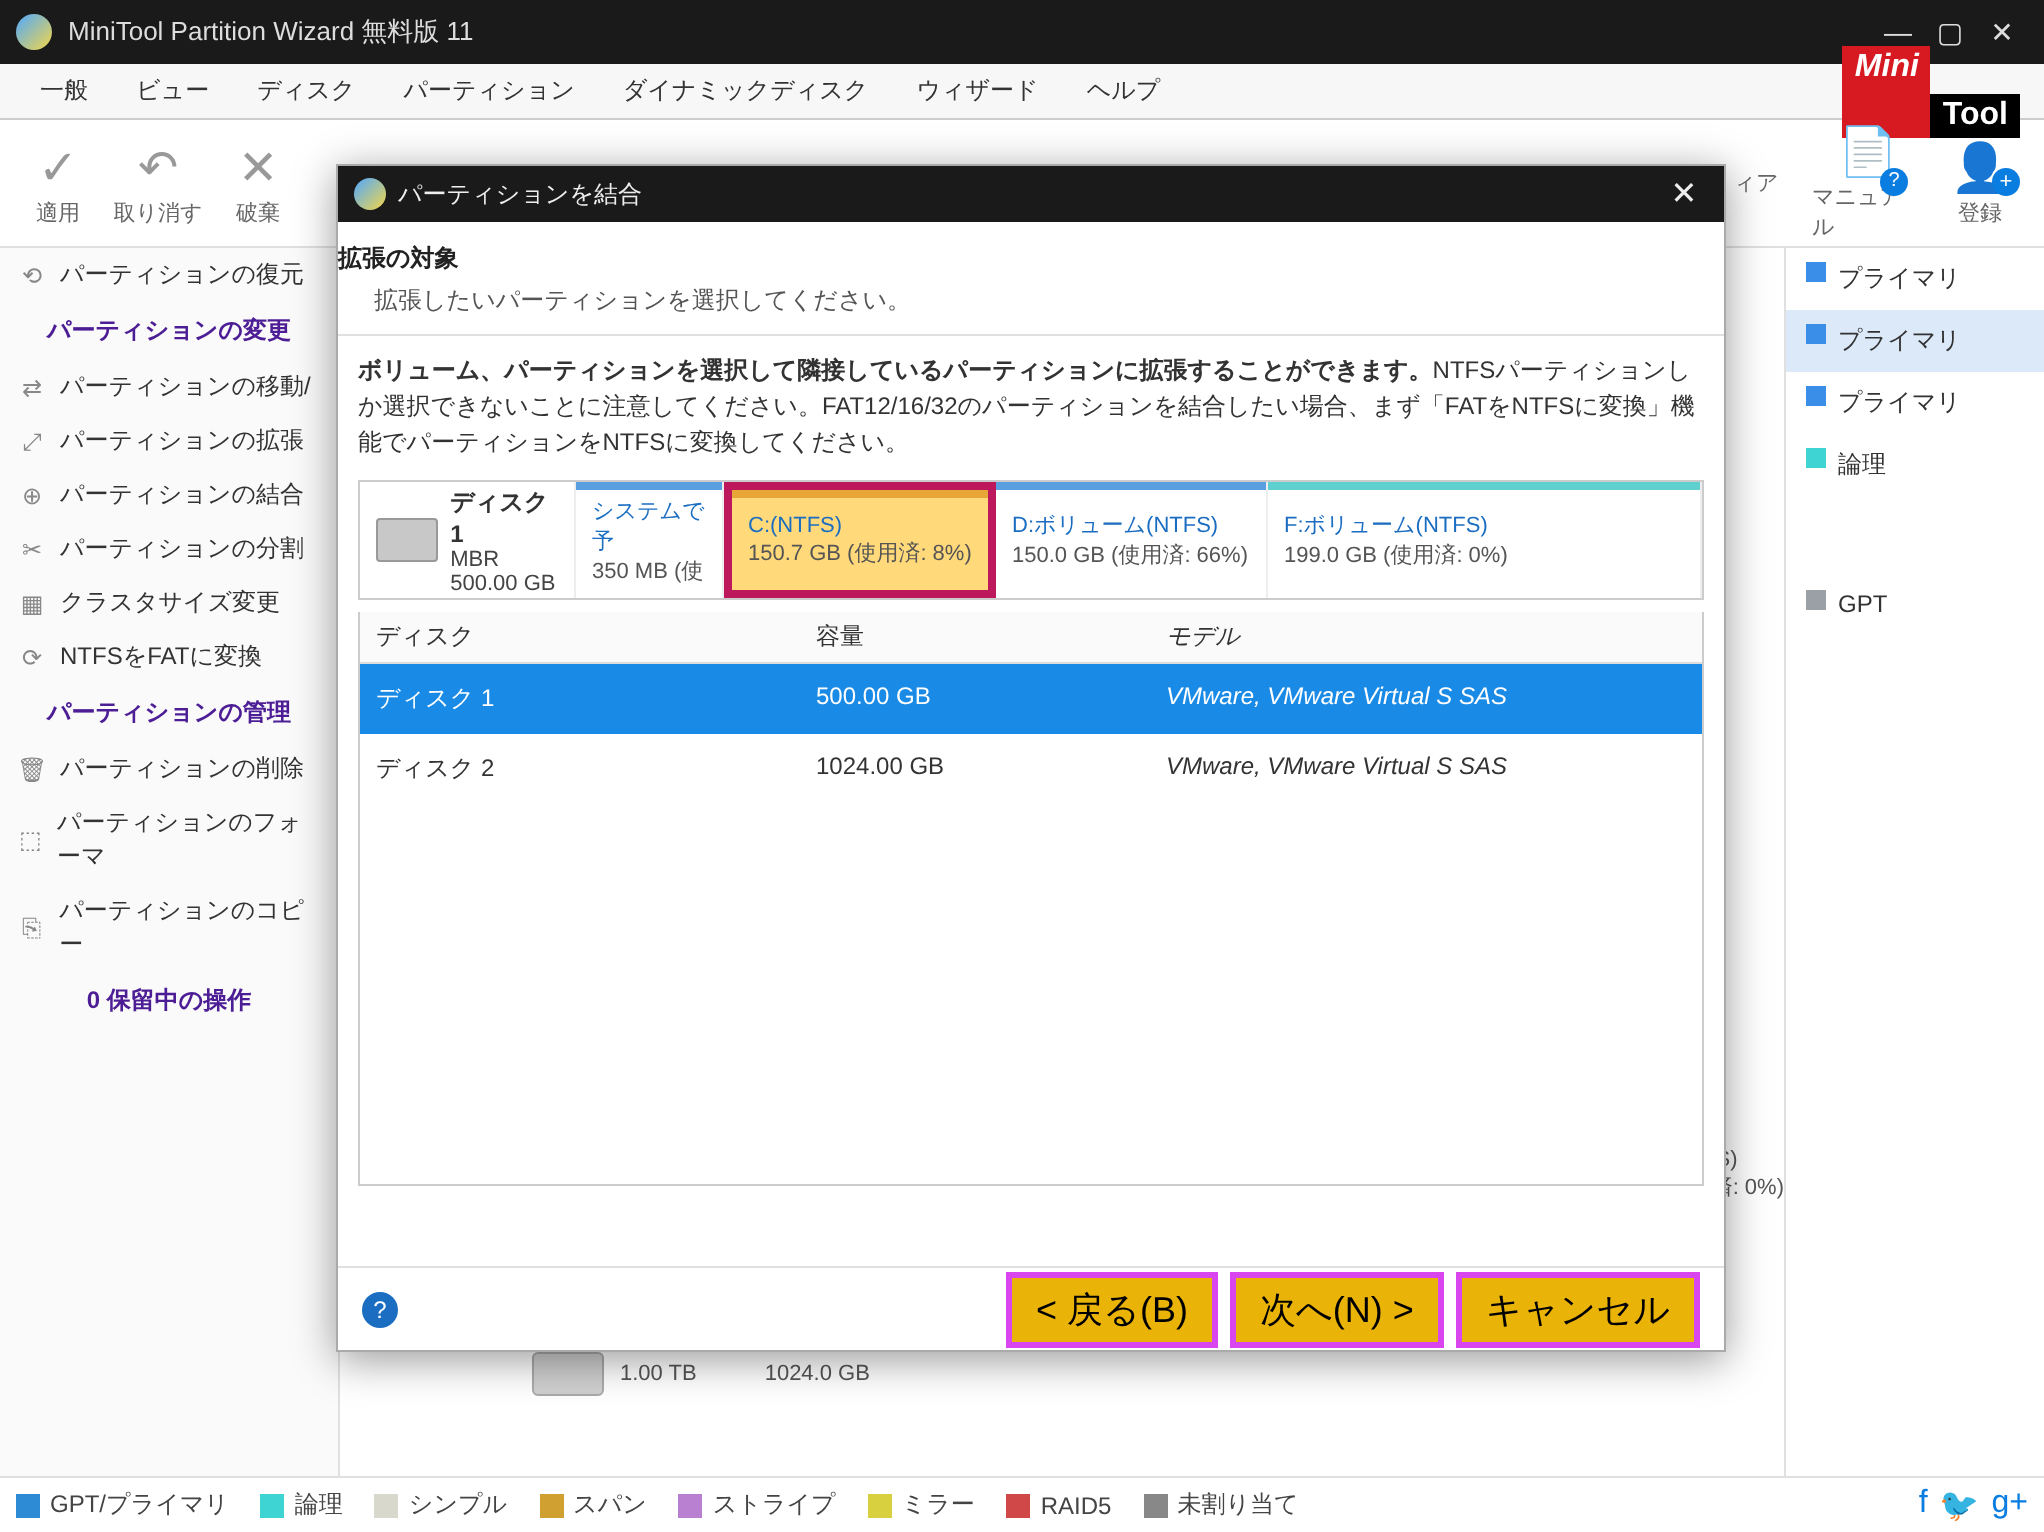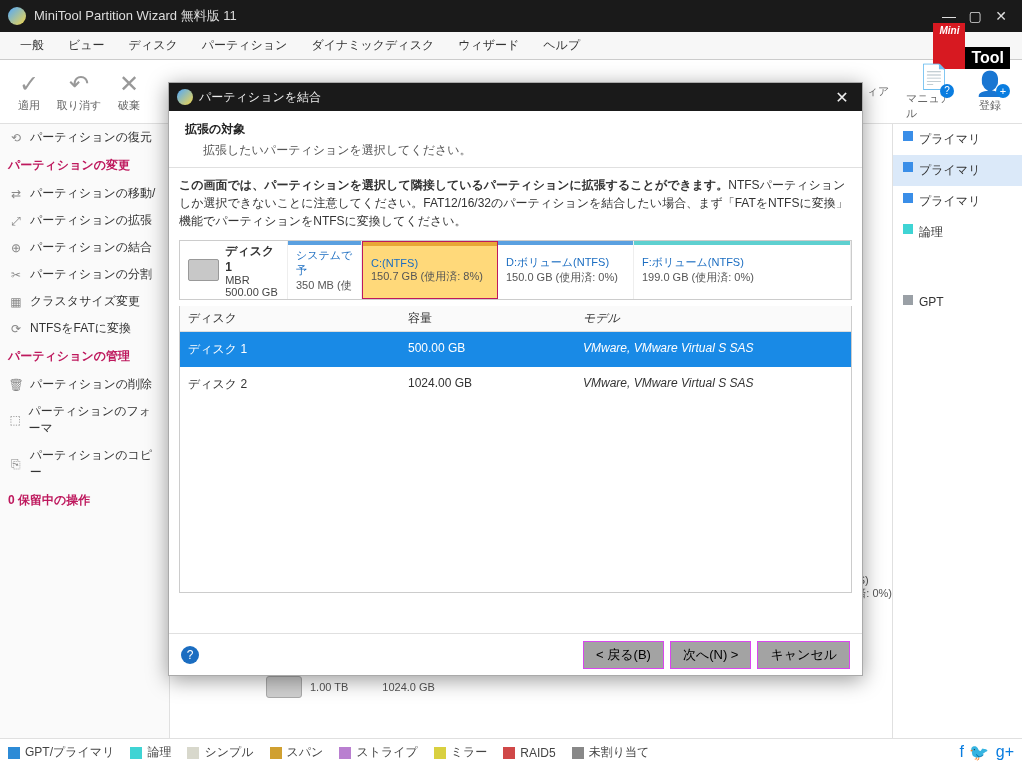--- a/index.html
+++ b/index.html
@@ -8,38 +8,38 @@
 
 .titlebar { height: 32px; background: #1a1a1a; color: #ddd; display: flex; align-items: center; padding: 0 8px; font-size: 13px; }
 .titlebar .app-icon { width: 18px; height: 18px; margin-right: 8px; background: linear-gradient(135deg,#4fa8ff,#f5d748); border-radius: 50%; }
 .titlebar .spacer { flex: 1; }
 .titlebar .winbtn { width: 26px; height: 26px; display: flex; align-items: center; justify-content: center; font-size: 14px; color: #ddd; cursor: pointer; }
 
 .menubar { height: 28px; background: #f7f7f7; display: flex; align-items: center; padding: 0 8px; font-size: 12px; color: #333; border-bottom: 1px solid #ccc; }
 .menubar .menu { padding: 4px 12px; cursor: pointer; }
 .menubar .brand { margin-left: auto; margin-right: 4px; }
 .brand-logo { display: inline-flex; }
-.brand-logo .ml { background: #d71921; color: #fff; font-weight: bold; font-style: italic; padding: 2px 6px; font-size: 10px; }
+.brand-logo .ml { background: #d71921; color: #fff; font-weight: bold; font-style: italic; padding: 2px 6px; font-size: 16px; }
 .brand-logo .mt { background: #000; color: #fff; font-weight: bold; padding: 2px 6px; font-size: 16px; margin-top: 24px; }
 
 .toolbar { height: 64px; background: #fff; display: flex; align-items: center; padding: 0 4px; border-bottom: 1px solid #e0e0e0; }
 .tool { display: flex; flex-direction: column; align-items: center; justify-content: center; width: 50px; height: 56px; font-size: 11px; color: #666; cursor: pointer; }
 .tool .ticon { font-size: 24px; color: #999; }
 .tool-right { margin-left: auto; display: flex; }
 .tool-right .tool { width: 56px; }
 .tool-right .badge-circle { position: relative; }
 .tool-right .badge-q { position: absolute; right: 8px; top: 20px; width: 14px; height: 14px; border-radius: 50%; background: #0a7de0; color: #fff; font-size: 10px; display: flex; align-items: center; justify-content: center; }
 .tool-right .badge-plus { position: absolute; right: 8px; top: 20px; width: 14px; height: 14px; border-radius: 50%; background: #0a7de0; color: #fff; font-size: 11px; display: flex; align-items: center; justify-content: center; }
 
 
 .mainarea { display: flex; height: calc(766px - 32px - 28px - 64px - 28px); }
 .sidebar { width: 170px; background: #fafafa; border-right: 1px solid #e0e0e0; font-size: 12px; color: #333; overflow: hidden; }
 .sidebar .sbitem { display: flex; align-items: center; padding: 5px 8px; gap: 6px; cursor: pointer; }
 .sidebar .sbicon { width: 16px; height: 16px; display: inline-flex; align-items: center; justify-content: center; color: #888; font-size: 12px; }
-.sidebar .sbheader { font-weight: bold; padding: 6px 8px; color: #be185d; }
+.sidebar .sbheader { font-weight: bold; padding: 6px 8px; color: #4c1d95; text-align: center; }
 
 
 .rightcol { width: 130px; border-left: 1px solid #e0e0e0; font-size: 12px; color: #333; }
 .rightcol .hdr { padding: 6px 8px; background: #f5f5f5; border-bottom: 1px solid #e0e0e0; }
 .rightcol .trow { display: flex; align-items: flex-start; padding: 7px 10px; gap: 6px; }
 .rightcol .trow.sel { background: #dbe9f9; }
 .rightcol .sq { width: 10px; height: 10px; }
 .sq.primary { background: #3a8ee8; }
 .sq.logical { background: #3fd4d4; }
 .sq.gpt { background: #9aa0a6; }
@@ -55,56 +55,56 @@
 .legend .leg { display: flex; align-items: center; gap: 5px; margin-right: 16px; }
 .legend .lsq { width: 12px; height: 12px; }
 .legend .social { margin-left: auto; display: flex; gap: 6px; }
 .legend .social span { color: #0a7de0; font-size: 16px; }
 
 
 .dialog { position: absolute; left: 168px; top: 82px; width: 695px; height: 594px; background: #fff; border: 1px solid #aaa; box-shadow: 0 4px 20px rgba(0,0,0,.4); z-index: 50; display: flex; flex-direction: column; }
 .dialog .dtitle { height: 28px; background: #1a1a1a; color: #eee; display: flex; align-items: center; padding: 0 8px; font-size: 12px; }
 .dialog .dtitle .dicon { width: 16px; height: 16px; margin-right: 6px; background: linear-gradient(135deg,#4fa8ff,#f5d748); border-radius: 50%; }
 .dialog .dclose { margin-left: auto; width: 24px; height: 24px; display: flex; align-items: center; justify-content: center; font-size: 16px; cursor: pointer; }
-.dialog .dhead { padding: 10px 16px 8px; border-bottom: 1px solid #e0e0e0; font-size: 12px; }
+.dialog .dhead { padding: 10px 0 8px; border-bottom: 1px solid #e0e0e0; font-size: 12px; }
 .dialog .dhead .dh1 { font-weight: bold; color: #222; margin-bottom: 4px; }
 .dialog .dhead .dh2 { color: #555; padding-left: 18px; }
 .dialog .dbody { flex: 1; padding: 8px 10px; font-size: 12px; color: #333; overflow: hidden; }
 .dialog .dnote { line-height: 1.5; margin-bottom: 10px; }
 .dialog .dnote b { font-weight: bold; }
 
 .diskpanel { border: 1px solid #ccc; display: flex; height: 60px; margin-bottom: 6px; }
 .diskpanel .dk { border-right: 1px solid #eee; padding: 6px 8px; display: flex; flex-direction: column; justify-content: center; font-size: 11px; color: #444; position: relative; }
 .diskpanel .dk.header { width: 108px; flex-direction: row; align-items: center; gap: 6px; }
 .diskpanel .dk.header .dhinfo { display: flex; flex-direction: column; }
 .diskpanel .dk.header .dname { font-weight: bold; color: #333; font-size: 12px; }
 .diskpanel .dk .bar { position: absolute; left: 0; right: 0; top: 0; height: 4px; }
 .diskpanel .dk.sys { width: 74px; } .diskpanel .dk.sys .bar { background: #5aa0e0; }
-.diskpanel .dk.c { width: 136px; background: #ffd97a; border: 1px solid #be185d; } .diskpanel .dk.c .bar { background: #e8a636; }
+.diskpanel .dk.c { width: 136px; background: #ffd97a; border: 4px solid #be185d; } .diskpanel .dk.c .bar { background: #e8a636; }
 .diskpanel .dk.d { width: 136px; } .diskpanel .dk.d .bar { background: #5aa0e0; }
 .diskpanel .dk.f { flex: 1; } .diskpanel .dk.f .bar { background: #5ed0d0; }
 .diskpanel .dimg { width: 34px; height: 22px; background: #c8c8c8; border: 1px solid #999; border-radius: 2px; }
 .diskpanel .dk .pname { color: #1b6dc1; font-size: 11px; }
 .diskpanel .dk .psize { font-size: 11px; color: #555; }
 
 .disktable { border: 1px solid #ccc; border-top: none; }
 .disktable .thead { display: flex; background: #fafafa; border-bottom: 1px solid #ddd; font-size: 12px; }
 .disktable .thead div { padding: 4px 8px; }
 .disktable .col-d { width: 220px; } .disktable .col-c { width: 175px; } .disktable .col-m { flex: 1; font-style: italic; }
 .disktable .trow { display: flex; font-size: 12px; padding: 0; }
 .disktable .trow div { padding: 9px 8px; }
 .disktable .trow.sel { background: #198ae6; color: #fff; }
 .disktable .tbody { height: 260px; }
 
 .dfooter { height: 42px; border-top: 1px solid #e0e0e0; display: flex; align-items: center; padding: 0 12px; font-size: 12px; }
 .dfooter .help { display: flex; align-items: center; gap: 6px; color: #1b6dc1; }
 .dfooter .help a { color: #1b6dc1; text-decoration: underline; }
 .dfooter .qicon { width: 18px; height: 18px; border-radius: 50%; background: #1b6dc1; color: #fff; display: flex; align-items: center; justify-content: center; font-size: 12px; }
 .dfooter .btns { margin-left: auto; display: flex; gap: 6px; }
-.dfooter button { padding: 4px 12px; font-size: 13px; background: #a3a3a3; border: 1px solid #d946ef; cursor: pointer; }
+.dfooter button { padding: 4px 12px; font-size: 18px; background: #eab308; border: 3px solid #d946ef; cursor: pointer; }
 
 
 .behind-right { position: absolute; right: 0; top: 450px; font-size: 11px; color: #555; z-index: 10; }
 </style>
 </head>
 <body>
 
 <div class="titlebar">
   <span class="app-icon"></span>
   <span>MiniTool Partition Wizard 無料版 11</span>
@@ -296,21 +296,21 @@
     <span class="dicon"></span>
     <span>パーティションを結合</span>
     <span class="dclose">✕</span>
   </div>
   <div class="dhead">
     <div class="dh1">拡張の対象</div>
     <div class="dh2">拡張したいパーティションを選択してください。</div>
   </div>
   <div class="dbody">
     <div class="dnote">
-      <b>この画面では、パーティションを選択して隣接しているパーティションに拡張することができます。</b><span>NTFSパーティションしか選択できないことに注意してください。FAT12/16/32のパーティションを結合したい場合、まず「FATをNTFSに変換」機能でパーティションをNTFSに変換してください。</span>
+      <b>ボリューム、パーティションを選択して隣接しているパーティションに拡張することができます。</b><span>NTFSパーティションしか選択できないことに注意してください。FAT12/16/32のパーティションを結合したい場合、まず「FATをNTFSに変換」機能でパーティションをNTFSに変換してください。</span>
     </div>
 
     <div class="diskpanel">
       <div class="dk header">
         <span class="dimg"></span>
         <div class="dhinfo">
           <span class="dname">ディスク 1</span>
           <span>MBR</span>
           <span>500.00 GB</span>
         </div>
@@ -322,21 +322,21 @@
             <span class="psize">350 MB (使</span>
           </div>
           <div class="dk c">
             <span class="bar"></span>
             <span class="pname">C:(NTFS)</span>
             <span class="psize">150.7 GB (使用済: 8%)</span>
           </div>
           <div class="dk d">
             <span class="bar"></span>
             <span class="pname">D:ボリューム(NTFS)</span>
-            <span class="psize">150.0 GB (使用済: 0%)</span>
+            <span class="psize">150.0 GB (使用済: 66%)</span>
           </div>
           <div class="dk f">
             <span class="bar"></span>
             <span class="pname">F:ボリューム(NTFS)</span>
             <span class="psize">199.0 GB (使用済: 0%)</span>
           </div>
         </div>
     </div>
 
     <div class="disktable">

